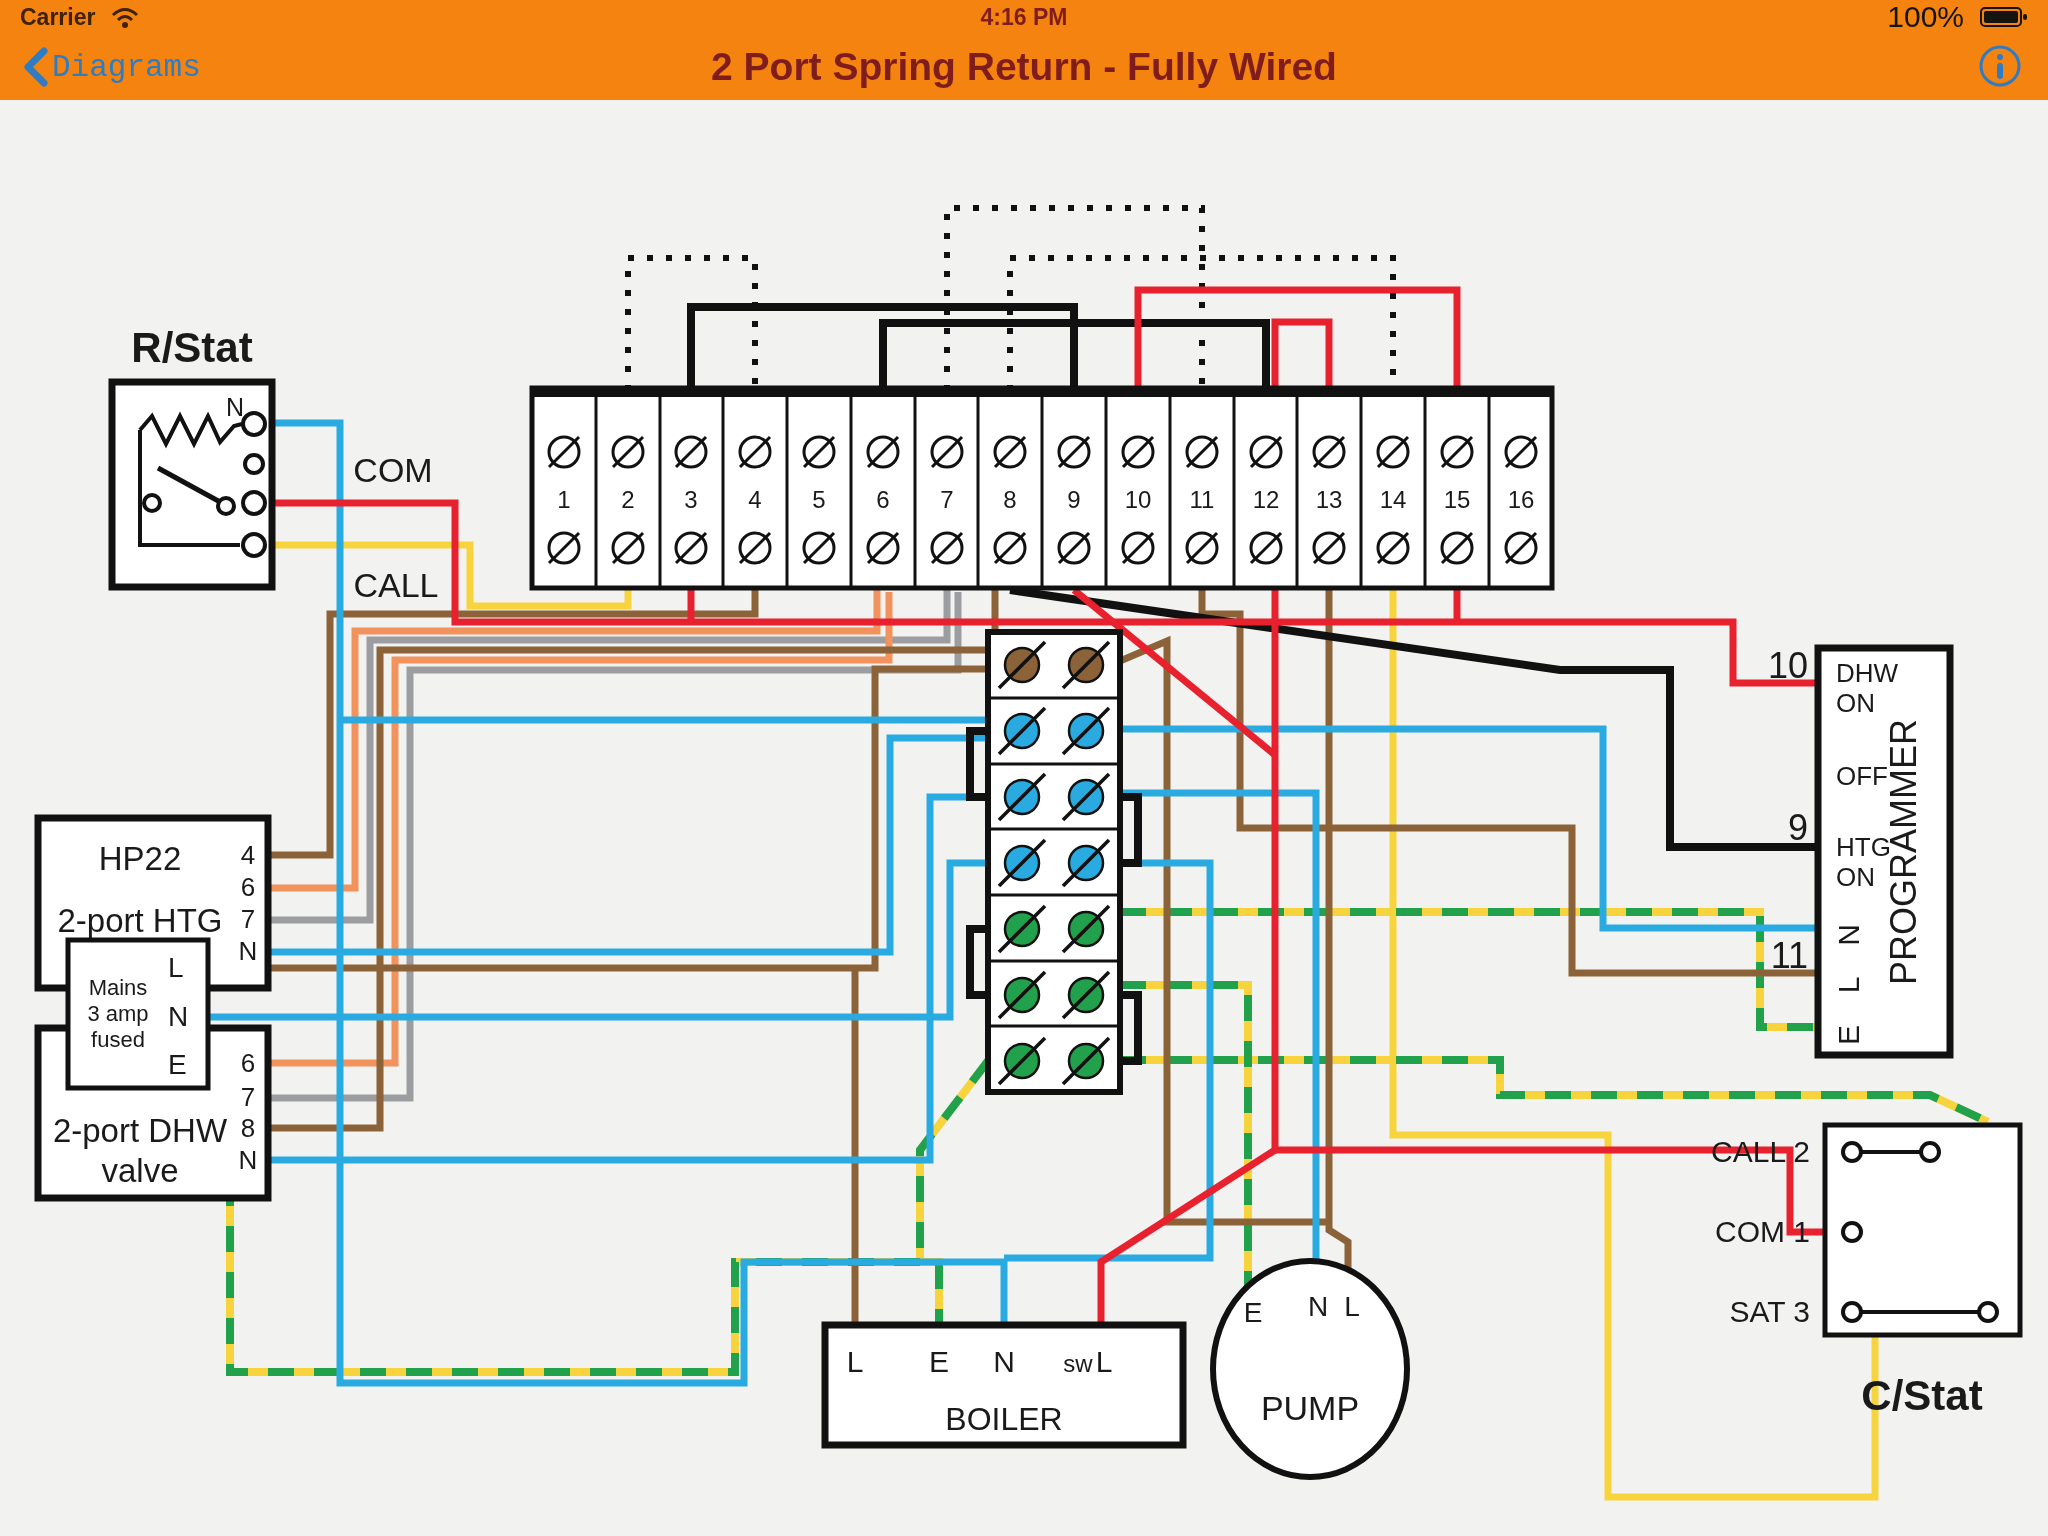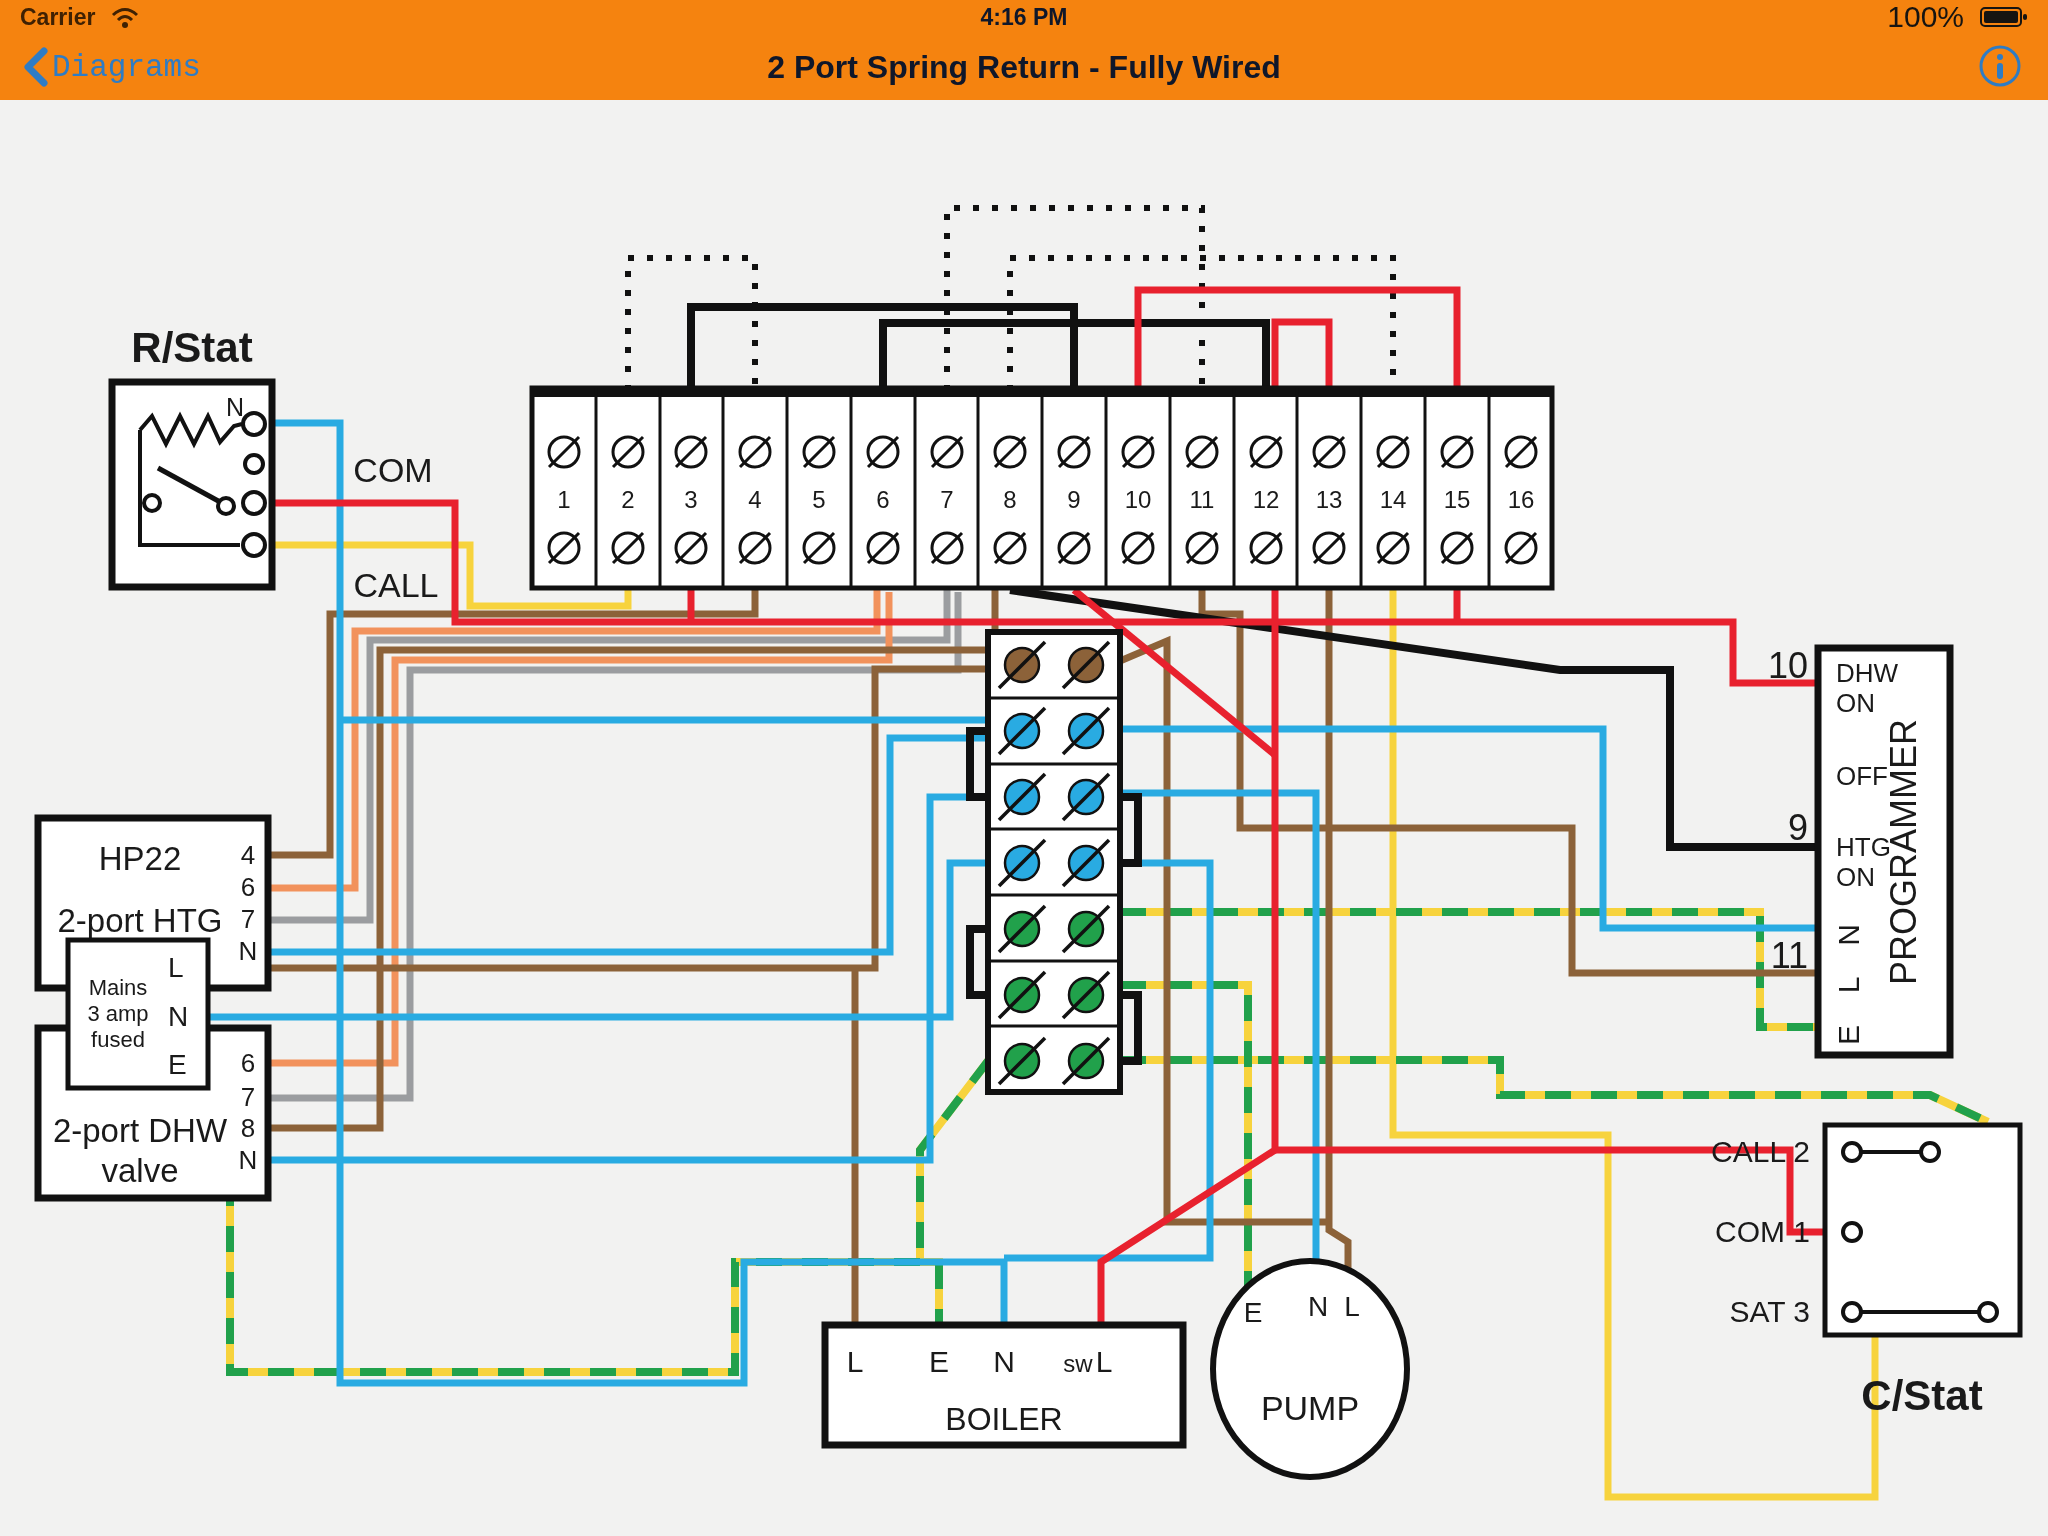--- a/index.html
+++ b/index.html
@@ -1,25 +1,25 @@
 <!DOCTYPE html>
 <html><head>
 <meta charset="utf-8">
 <style>
   html,body{margin:0;padding:0;background:#e9e9e9;}
   #app{position:relative;width:2048px;height:1536px;background:#f2f2f1;font-family:"Liberation Sans",sans-serif;overflow:hidden;}
   #statusbar{position:absolute;top:0;left:0;width:2048px;height:34px;background:#f5830f;display:flex;align-items:center;justify-content:space-between;padding:0 20px;box-sizing:border-box;}
   #statusbar .left,#statusbar .right{display:flex;align-items:center;gap:16px;}
   .carrier{color:#3f2103;font-size:23px;font-weight:bold;}
-  .time{position:absolute;left:0;right:0;text-align:center;color:#0f172a;font-size:23px;font-weight:bold;}
+  .time{position:absolute;left:0;right:0;text-align:center;color:#7f1d1d;font-size:23px;font-weight:bold;}
   .batt-pct{color:#161411;font-size:30px;font-weight:normal;}
   #navbar{position:absolute;top:34px;left:0;width:2048px;height:66px;background:#f5830f;display:flex;align-items:center;}
   .backbtn{position:absolute;left:22px;display:flex;align-items:center;gap:4px;cursor:pointer;font-family:Liberation Mono, monospace;}
   .backlabel{color:#2f7cc4;font-size:31px;}
-  .navtitle{width:100%;text-align:center;color:#0f172a;font-size:32px;font-weight:bold;}
+  .navtitle{width:100%;text-align:center;color:#7f1d1d;font-size:39px;font-weight:bold;}
   .infobtn{position:absolute;right:26px;top:10px;width:44px;height:44px;cursor:pointer;}
   svg text{font-family:"Liberation Sans",sans-serif;fill:#1a1a1a;}
   .bt{font-size:33px;}
   .st{font-size:26px;}
 </style>
 </head>
 <body>
 
 <div id="app">
 

